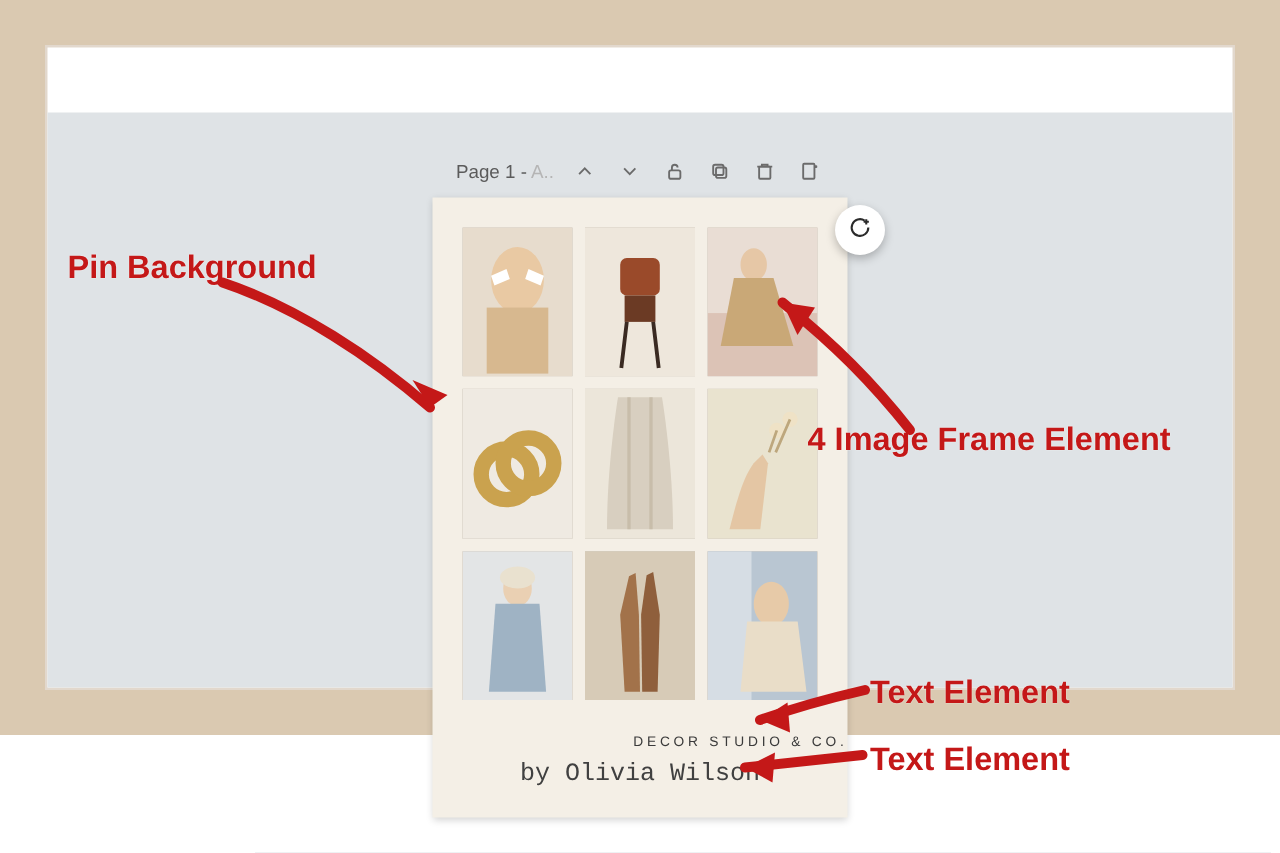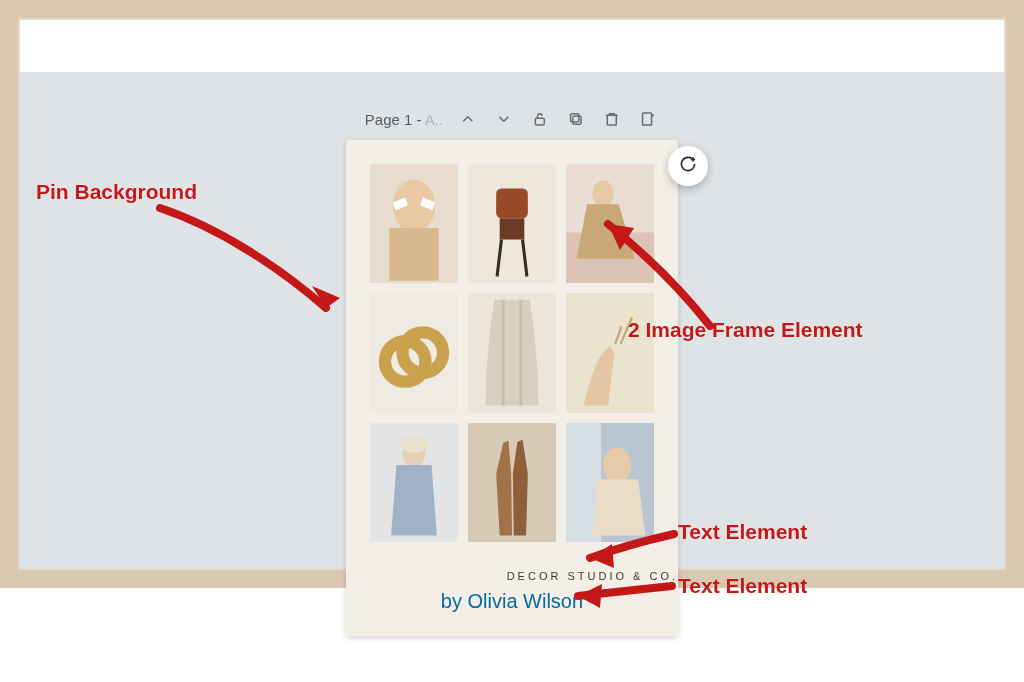--- a/index.html
+++ b/index.html
@@ -1,21 +1,21 @@
 <!DOCTYPE html>
 <html><head>
 <meta charset="utf-8">
 <style>
   * { box-sizing: border-box; margin: 0; padding: 0; }
   html, body { width: 1024px; height: 682px; overflow: hidden; font-family: -apple-system, Helvetica, Arial, sans-serif; }
 
   .outer-frame {
     width: 1024px; height: 588px;
     background: #dac9b1;
-    padding: 18px;
+    padding: 36px;
   }
   .inner-frame {
     width: 100%; height: 100%;
     background: #ffffff;
     position: relative;
     border: 2px solid #a88a6a55;
   }
   .editor-bg {
     position: absolute;
     left: 0; right: 0; top: 52px; bottom: 0;
@@ -67,44 +67,44 @@
     position: absolute; left: 0; right: 0; top: 430px;
     text-align: right;
     letter-spacing: 3px;
     font-size: 11px;
     color: #3a3a3a;
     font-weight: 500;
   }
   .txt2 {
     position: absolute; left: 0; right: 0; top: 450px;
     text-align: center;
-    font-family: Liberation Sans, sans-serif;
+    font-family: Liberation Mono, monospace;
     font-size: 20px;
-    color: #0369a1;
+    color: #404040;
   }
 
   
   .fab {
     position: absolute;
     top: 126px; left: calc(50% + 156px);
     width: 40px; height: 40px;
     border-radius: 50%;
     background: #fff;
     box-shadow: 0 3px 8px rgba(0,0,0,.25);
     display:flex; align-items:center; justify-content:center;
     cursor:pointer;
   }
   .fab svg { width:20px; height:20px; stroke:#2b2b2b; fill:none; stroke-width:2; }
 
   
   .anno {
     position: absolute;
     color: #c41818;
     font-weight: 700;
-    font-size: 21px;
+    font-size: 26px;
     text-shadow: 0 0 1px #fff;
   }
   .arrow { position:absolute; pointer-events:none; }
   .arrow svg { overflow: visible; }
   .arrow polygon, .arrow path.fillp { fill:#c41818; }
   .arrow path.stem { stroke:#c41818; stroke-width:8; fill:none; stroke-linecap:round; }
 
 </style>
 </head>
 <body>
@@ -240,21 +240,21 @@
         <svg viewBox="0 0 24 24">
             <path d="M20 12a8 8 0 1 1-3.5-6.6"></path>
             <path d="M18 4v5M15.5 6.5h5"></path>
           </svg>
       </span>
     </div>
 
     <div class="anno" style="top:160px; left:16px;">Pin Background</div>
 
     <div class="anno" style="top:296px; left:608px; line-height:1.35;">
-      <div>2 Image Frame Element</div>
+      <div>4 Image Frame Element</div>
     </div>
 
     <div class="anno" style="top:500px; left:658px;">Text Element</div>
     <div class="anno" style="top:554px; left:658px;">Text Element</div>
 
     <div class="arrow" style="left:120px; top:178px;">
       <svg width="210" height="130">
           <path class="stem" d="M20 10 C 80 30 140 70 186 110"></path>
           <polygon points="186,110 172,88 200,100"></polygon>
         </svg>

